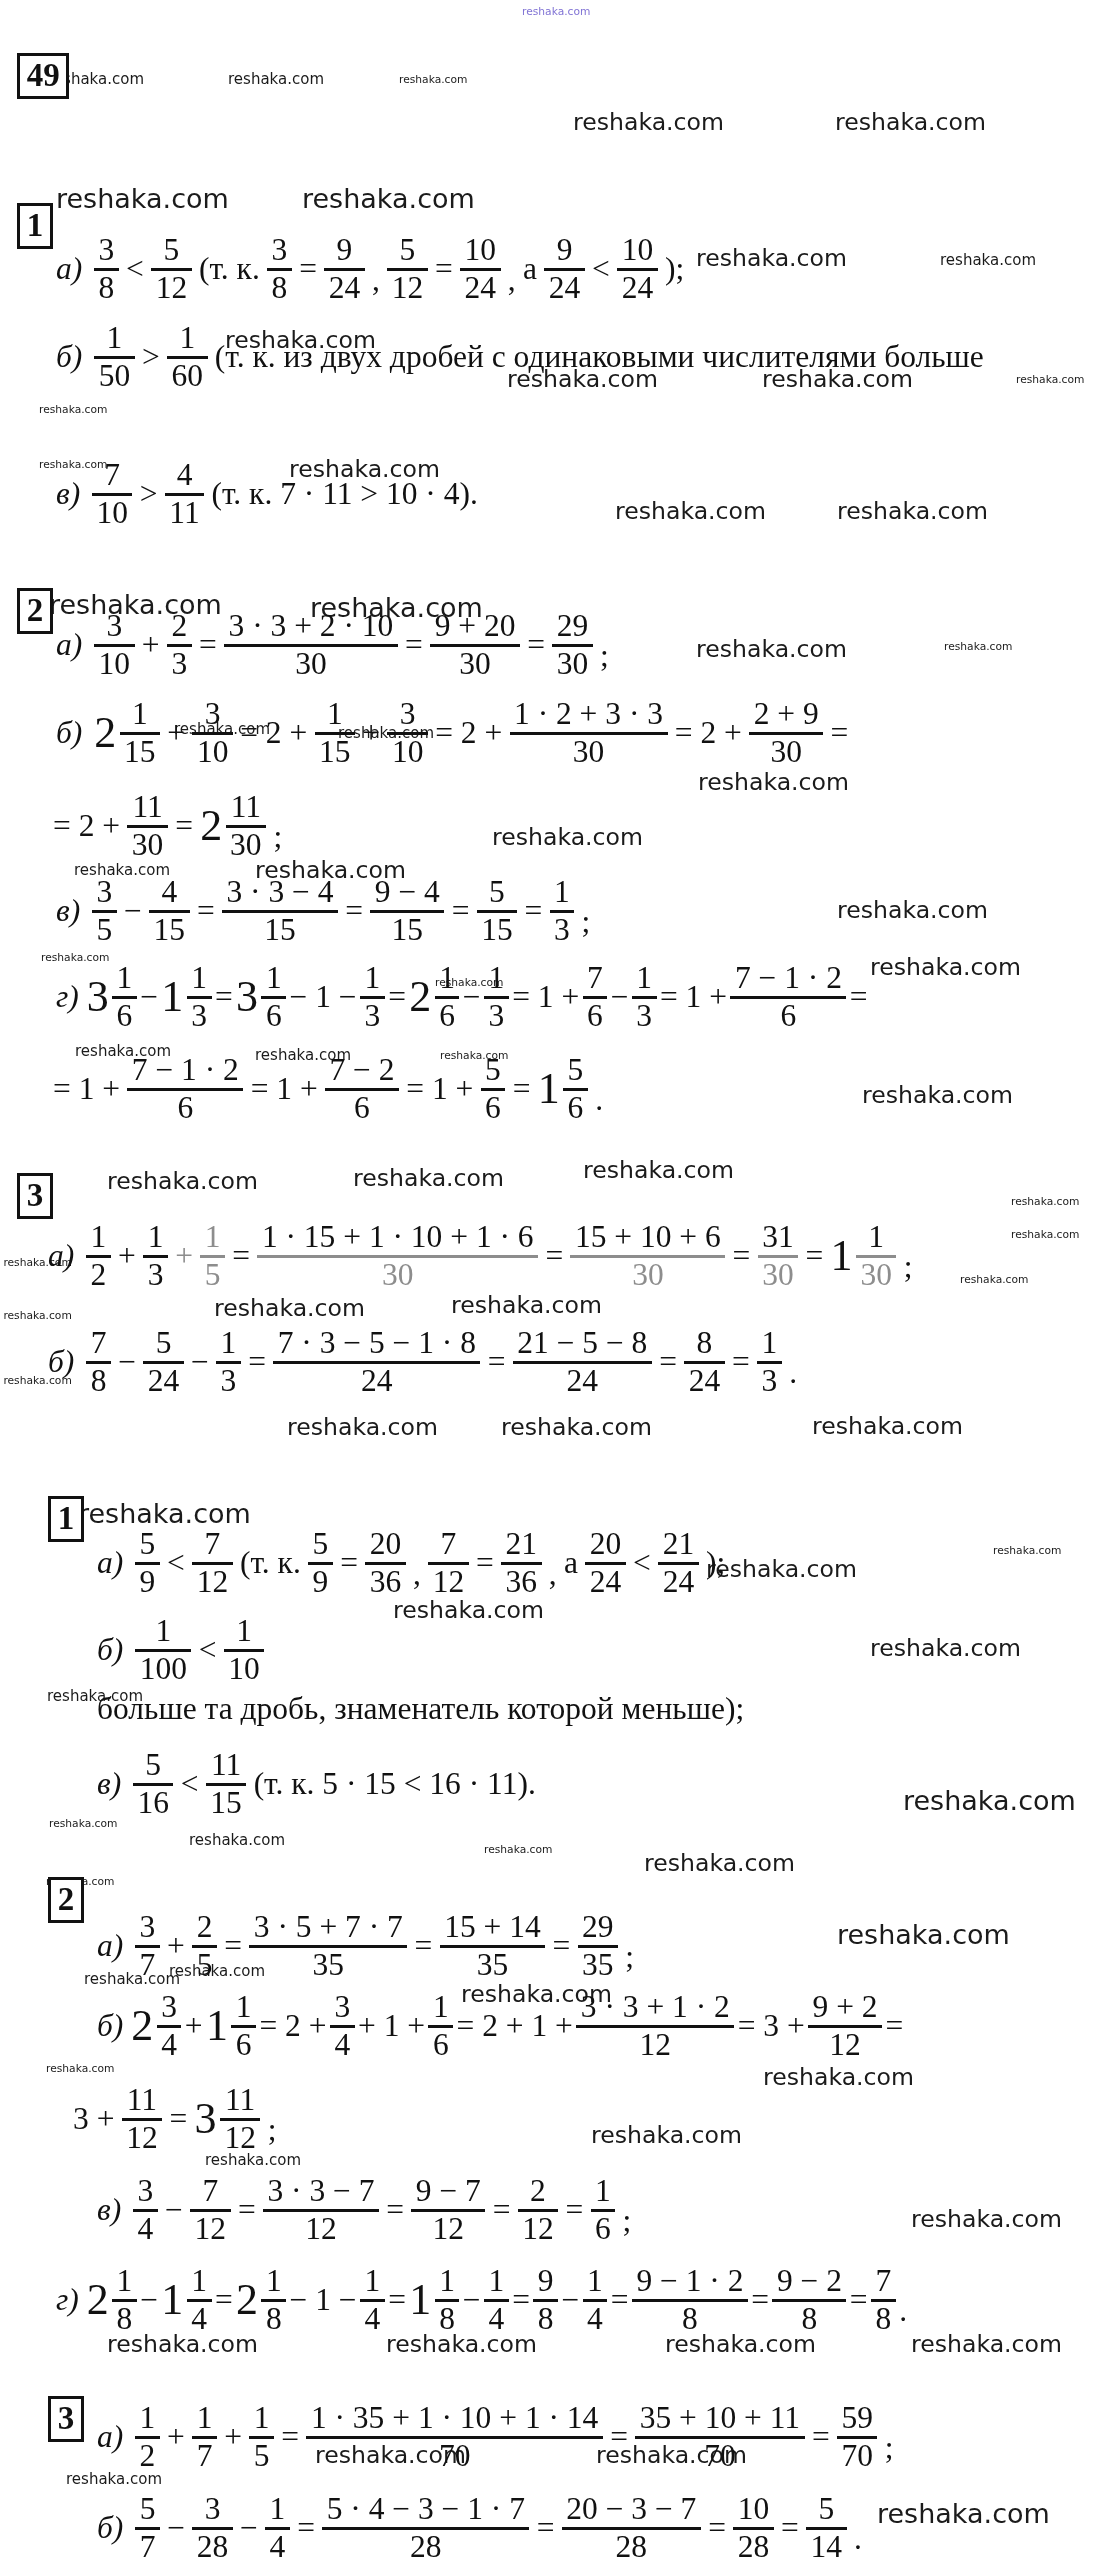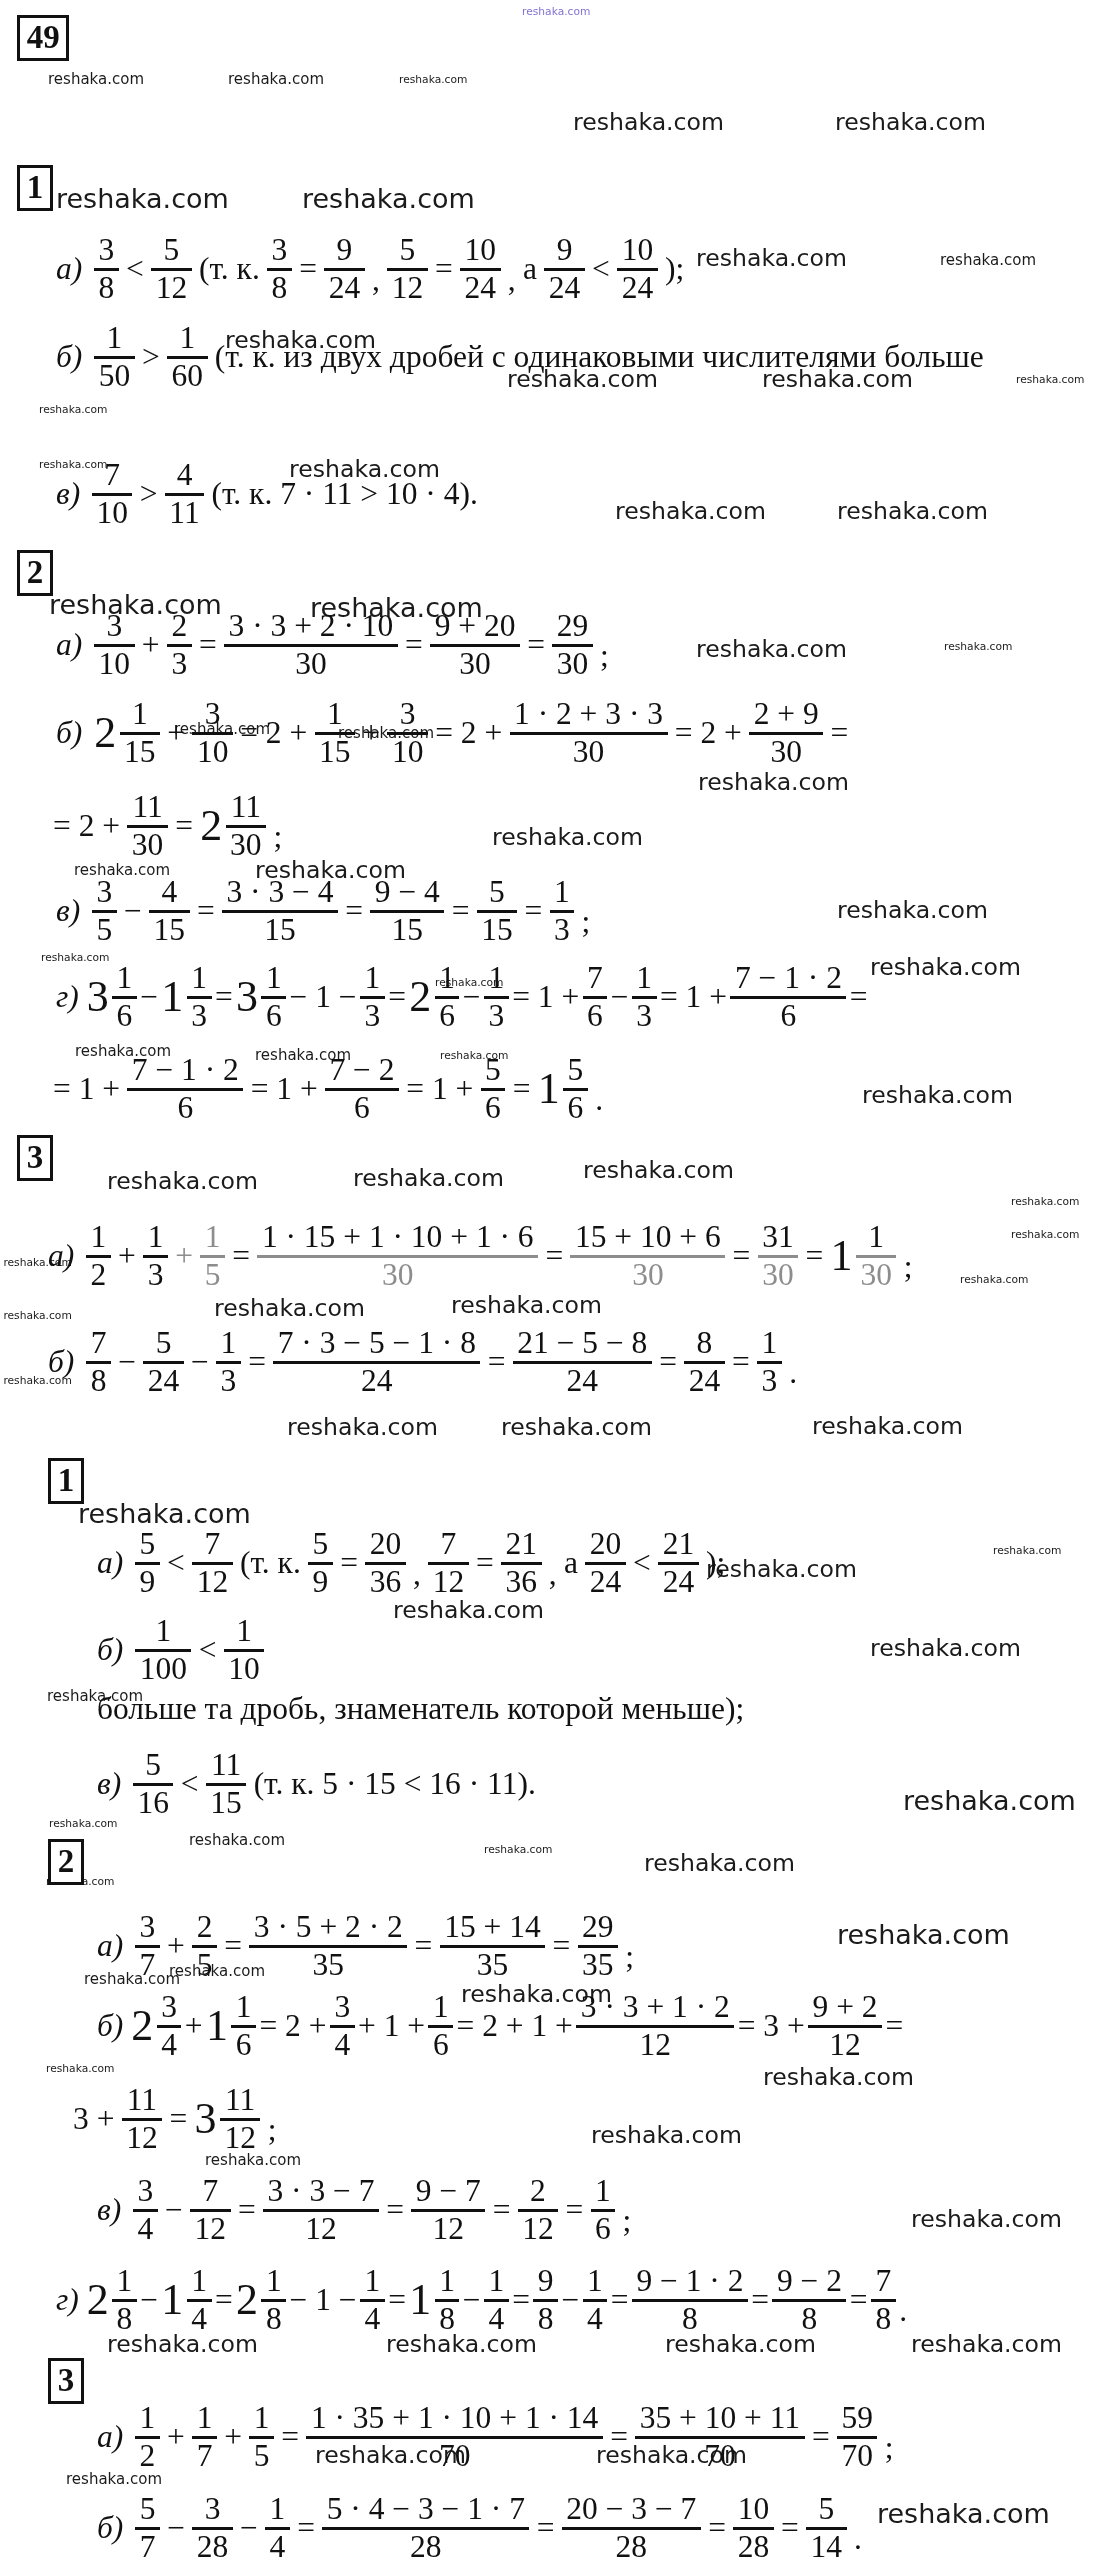--- a/index.html
+++ b/index.html
@@ -24,20 +24,21 @@
   
   .badge{
     position:absolute;
     z-index:3;
     border:3.9px solid var(--ink);
     padding:2.2px 6.7px 3.4px;
     font-size:33px;
     font-weight:700;
     line-height:1.05;
     background:var(--bg);
+    margin-top:38px;
   }
   
   .wm{
     position:absolute;
     z-index:1;
     font-family:"DejaVu Sans","Liberation Sans",sans-serif;
     color:#1b1b1b;
     white-space:nowrap;
     line-height:1;
   }
@@ -587,21 +588,21 @@
         <span class="fnum">3</span>
         <span class="fden">7</span>
       </span>
       <span class="tk">+</span>
       <span class="frac">
         <span class="fnum">2</span>
         <span class="fden">5</span>
       </span>
       <span class="tk">=</span>
       <span class="frac">
-        <span class="fnum">3 · 5 + 2 · 2</span>
+        <span class="fnum">3 · 5 + 7 · 7</span>
         <span class="fden">35</span>
       </span>
       <span class="tk">=</span>
       <span class="frac">
         <span class="fnum">15 + 14</span>
         <span class="fden">35</span>
       </span>
       <span class="tk">=</span>
       <span class="frac">
         <span class="fnum">29</span>

